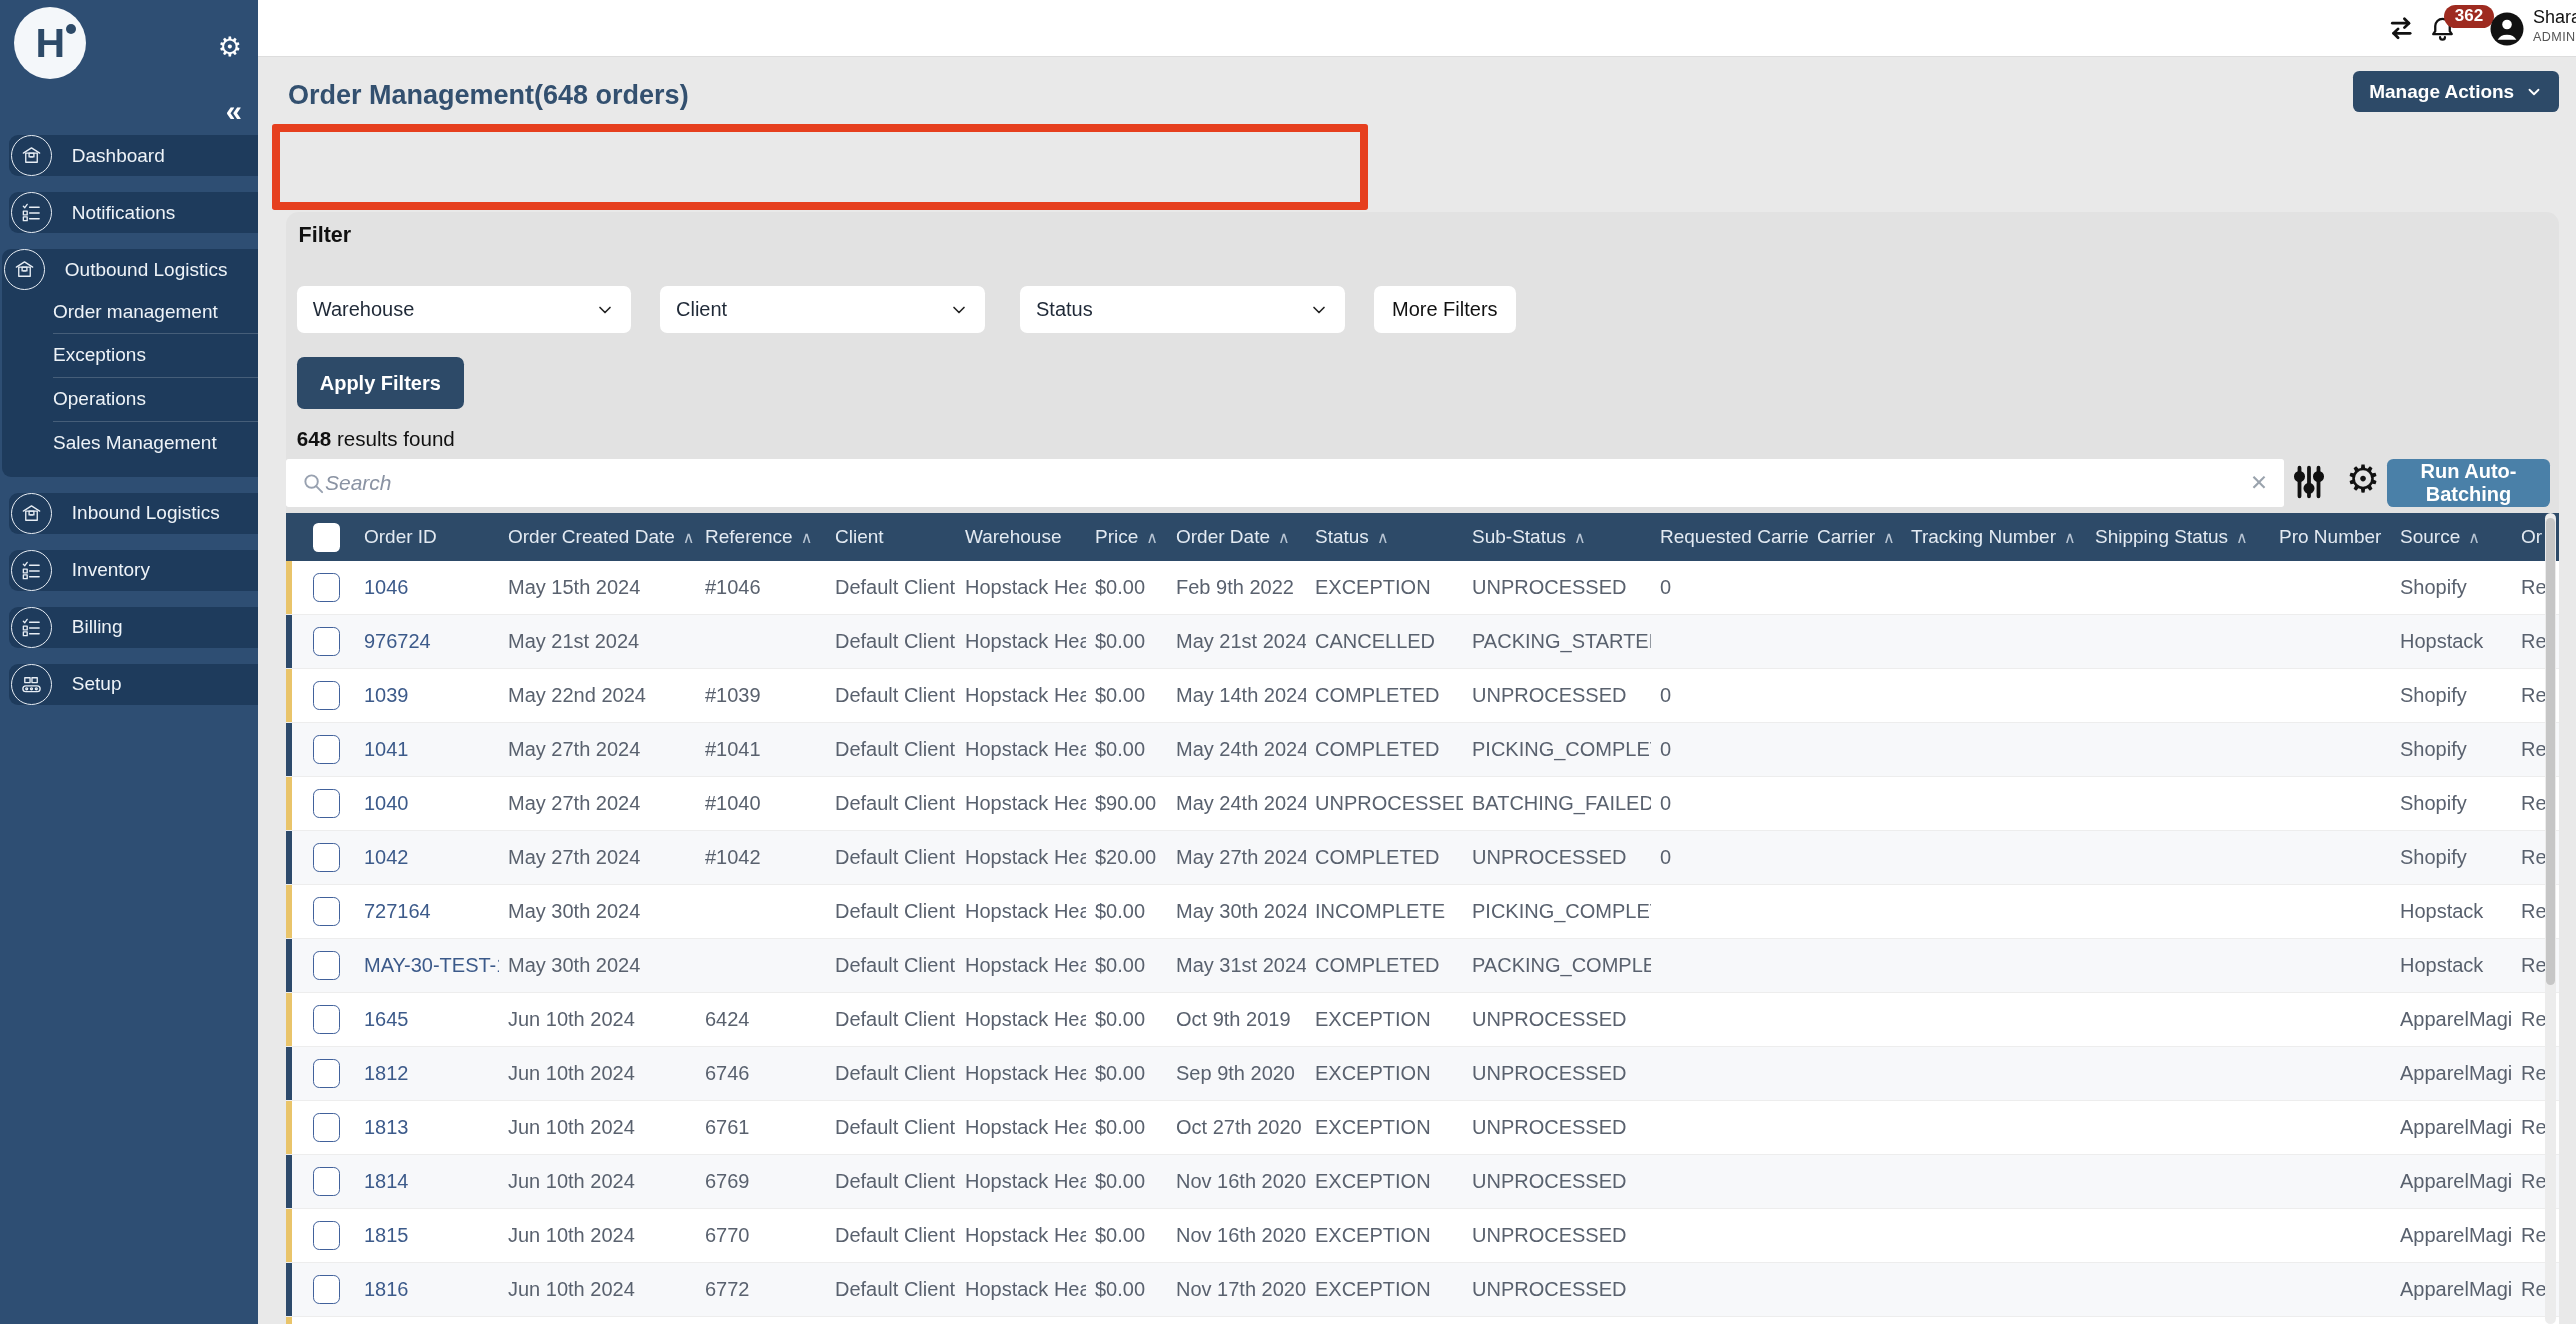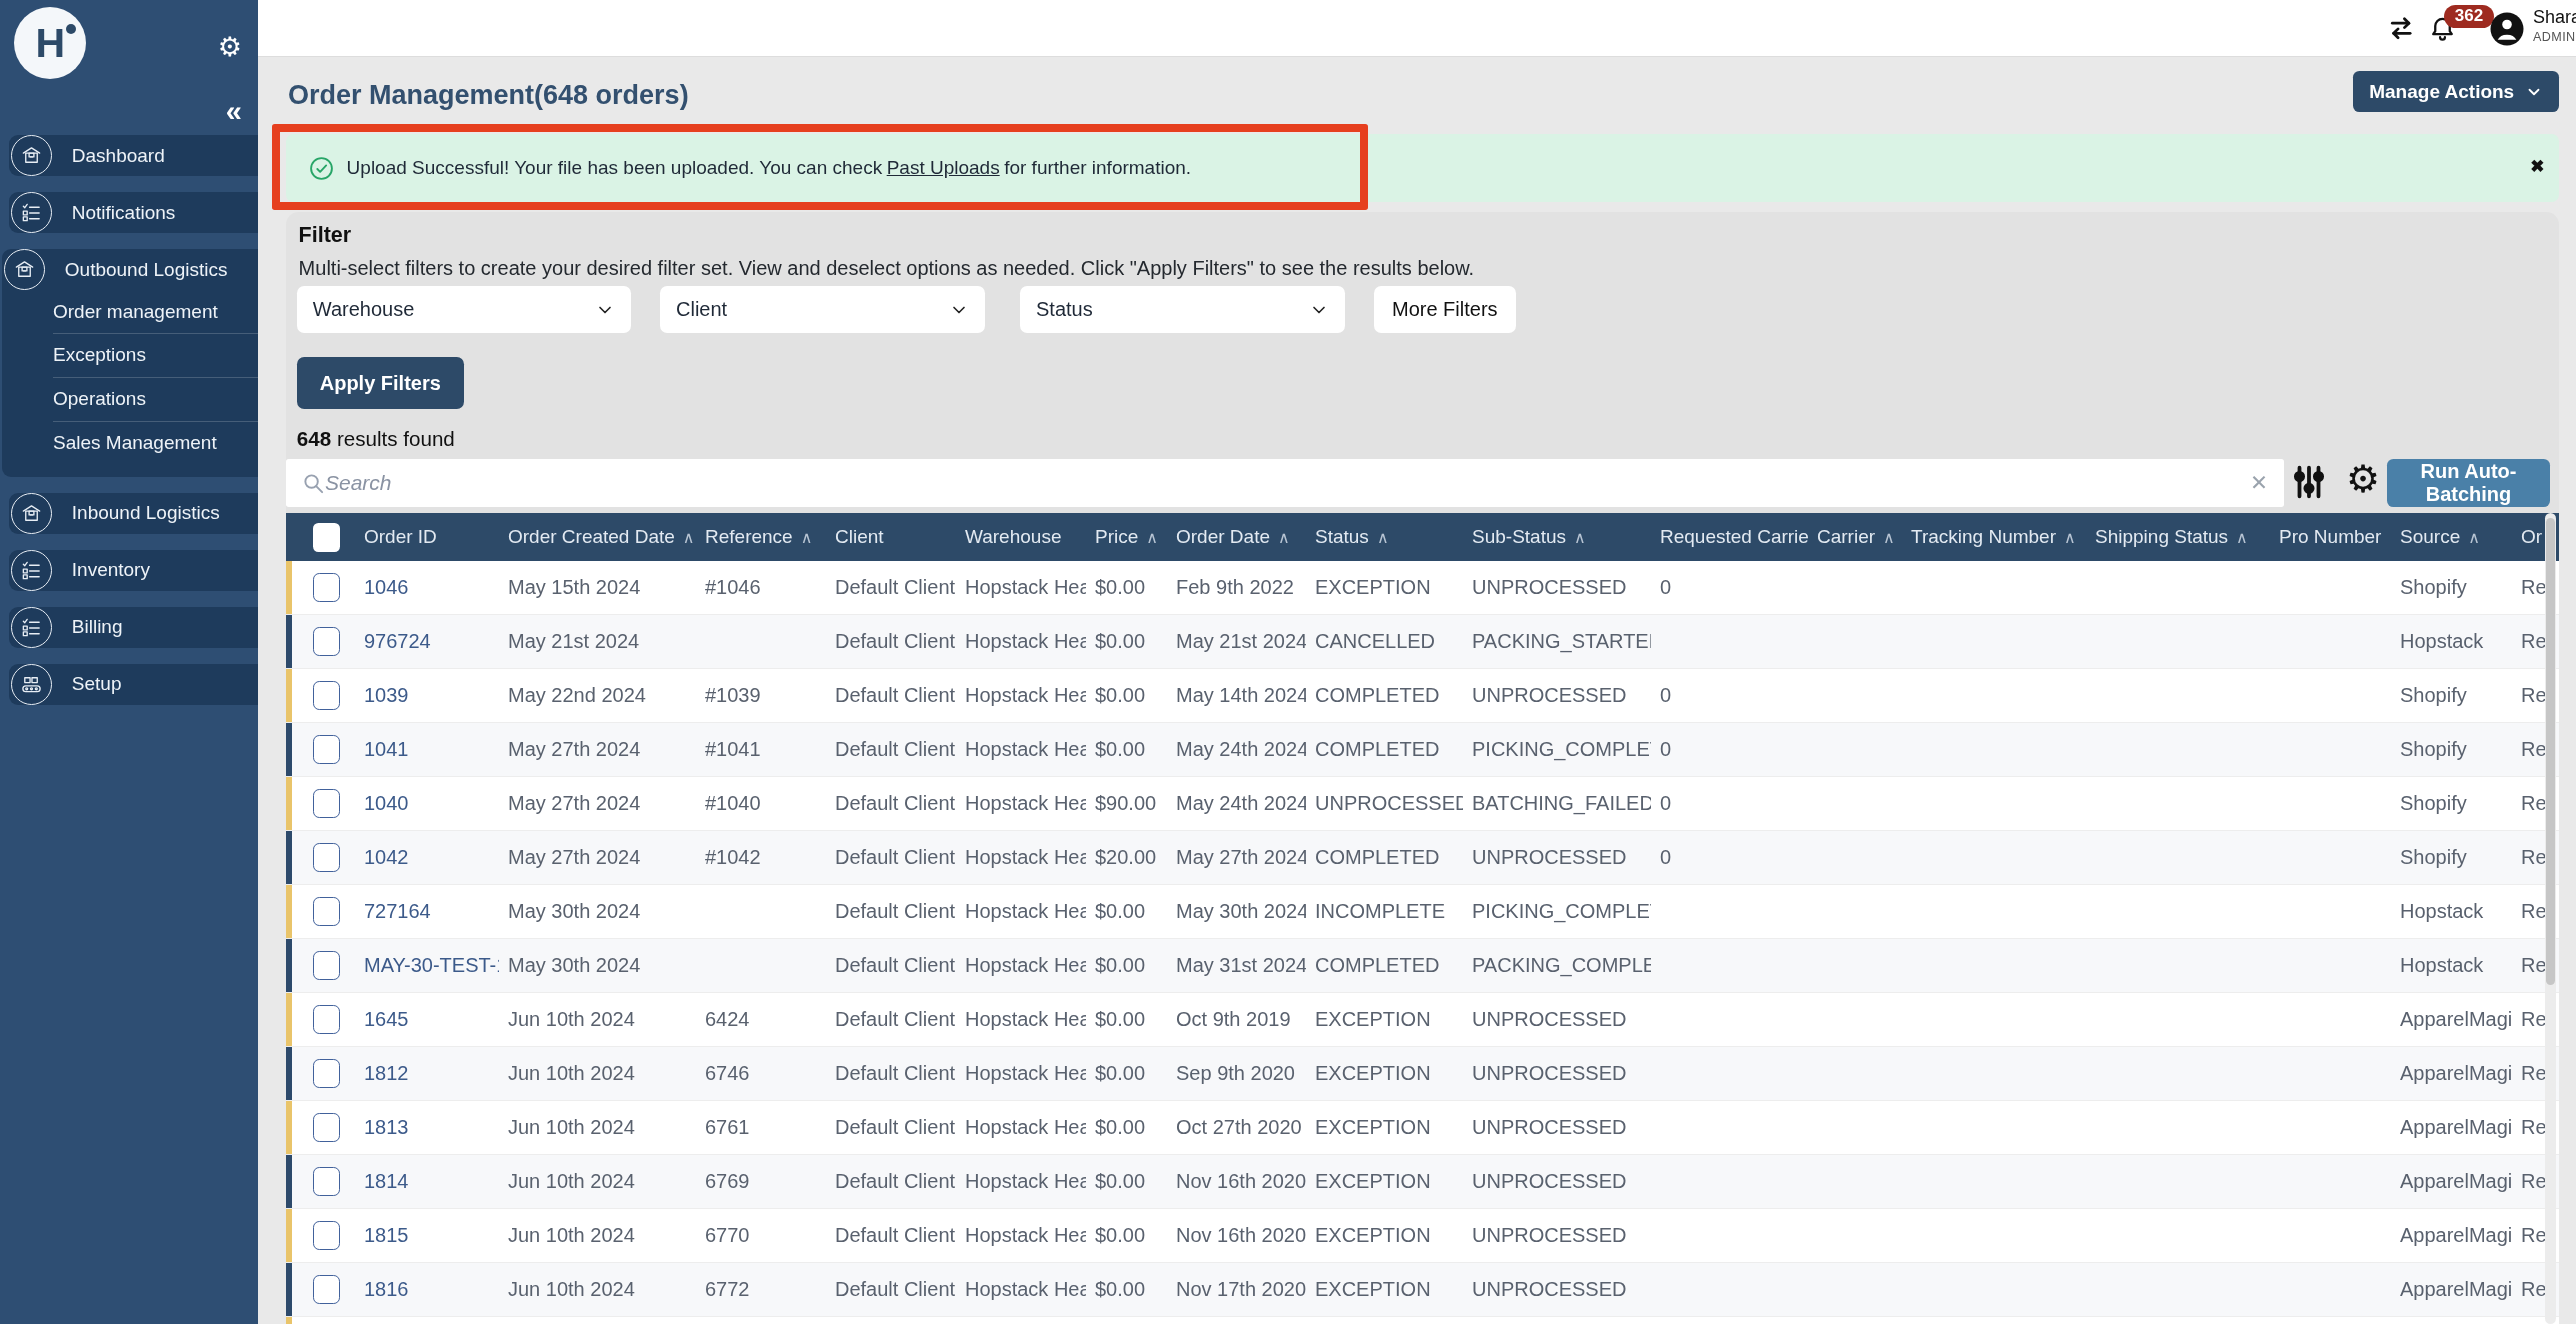--- a/index.html
+++ b/index.html
@@ -224,37 +224,24 @@
 
 <div class="main">
   <div class="page-title">Order Management(648 orders)</div>
   <button class="manage-btn">
     <span>Manage Actions</span>
     <svg viewBox="0 0 24 24">
         <path d="M6 9l6 6 6-6"></path>
       </svg>
   </button>
 
-  <div class="banner">
-    <span class="chk">
-      <svg viewBox="0 0 24 24" fill="none" stroke="#27a567" stroke-width="1.8" stroke-linecap="round" stroke-linejoin="round">
-          <circle cx="12" cy="12" r="10"></circle>
-          <path d="M8 12.5l2.7 2.7L16.5 9"></path>
-        </svg>
-    </span>
-    <span>Upload Successful! Your file has been uploaded. You can check</span>
-    <a href="#">Past Uploads</a>
-    <span>for further information.</span>
-    <span class="banner-close">✖</span>
-  </div>
   <div class="annotation"></div>
 
   <div class="panel">
     <div class="filter-heading">Filter</div>
-    <div class="filter-desc">Multi-select filters to create your desired filter set. View and deselect options as needed. Click "Apply Filters" to see the results below.</div>
 
     <div class="dd w">
       <span>Warehouse</span>
       <svg viewBox="0 0 24 24">
           <path d="M6 9l6 6 6-6"></path>
         </svg>
     </div>
     <div class="dd c">
       <span>Client</span>
       <svg viewBox="0 0 24 24">

